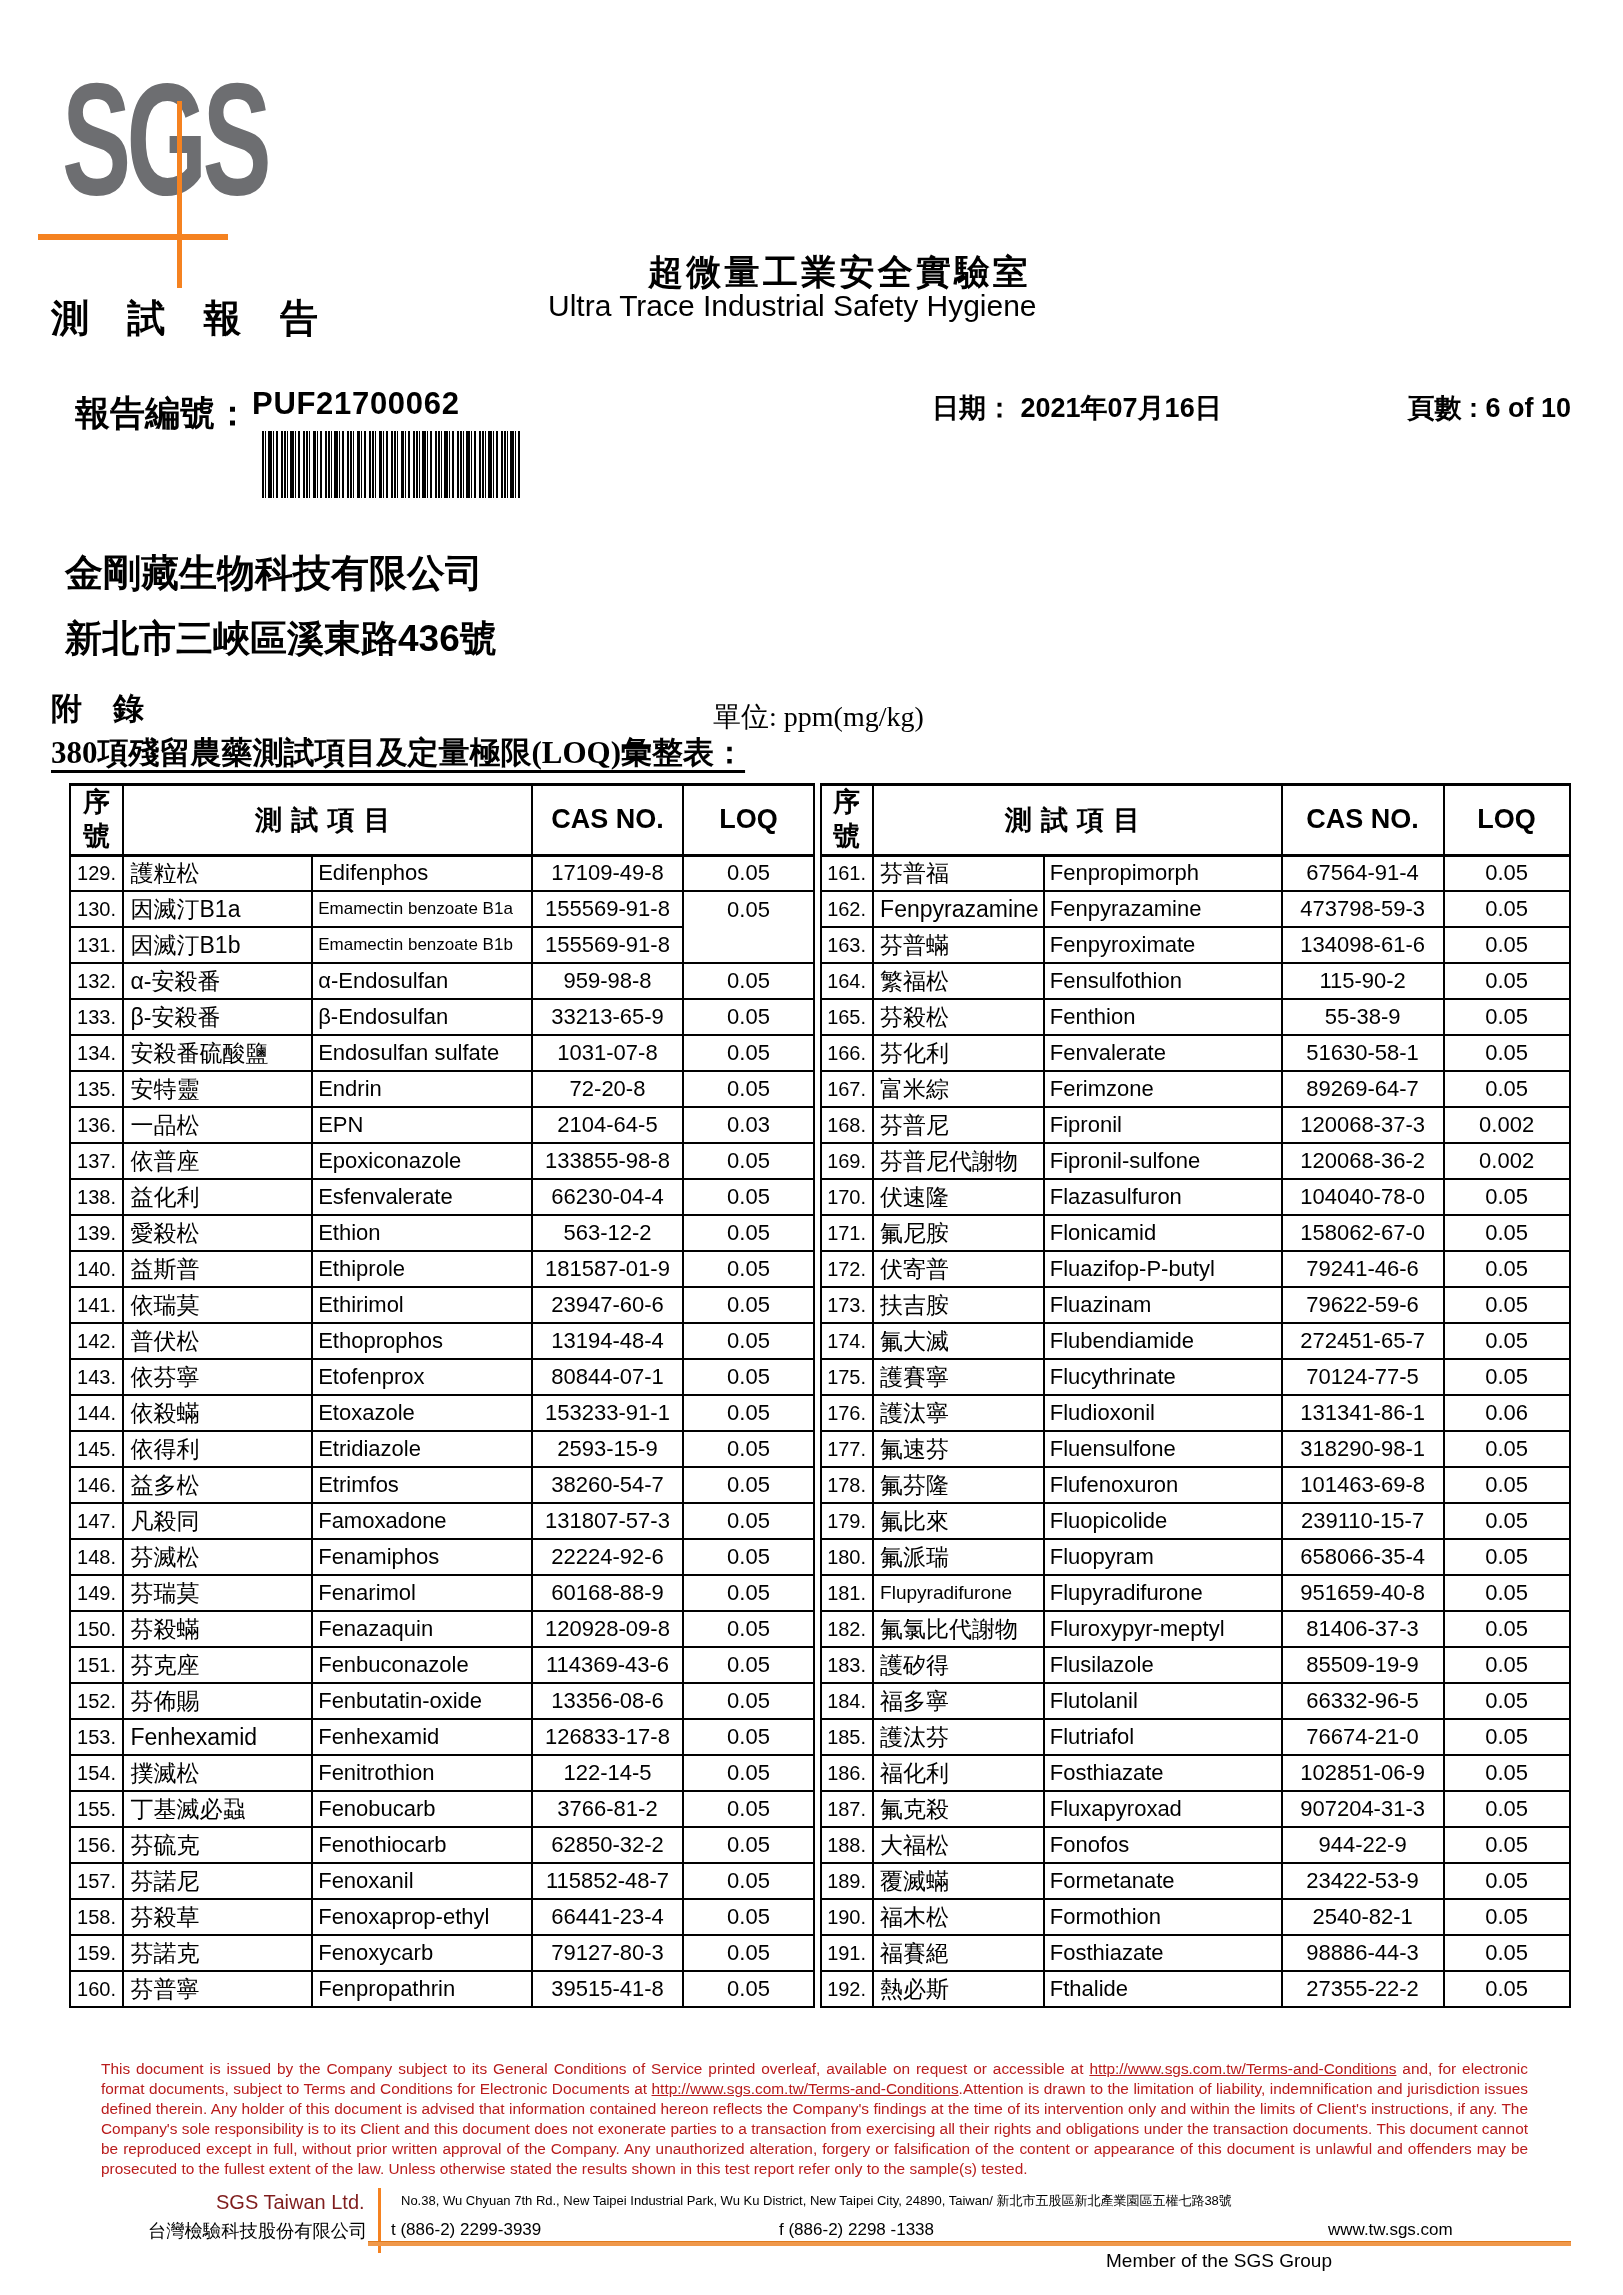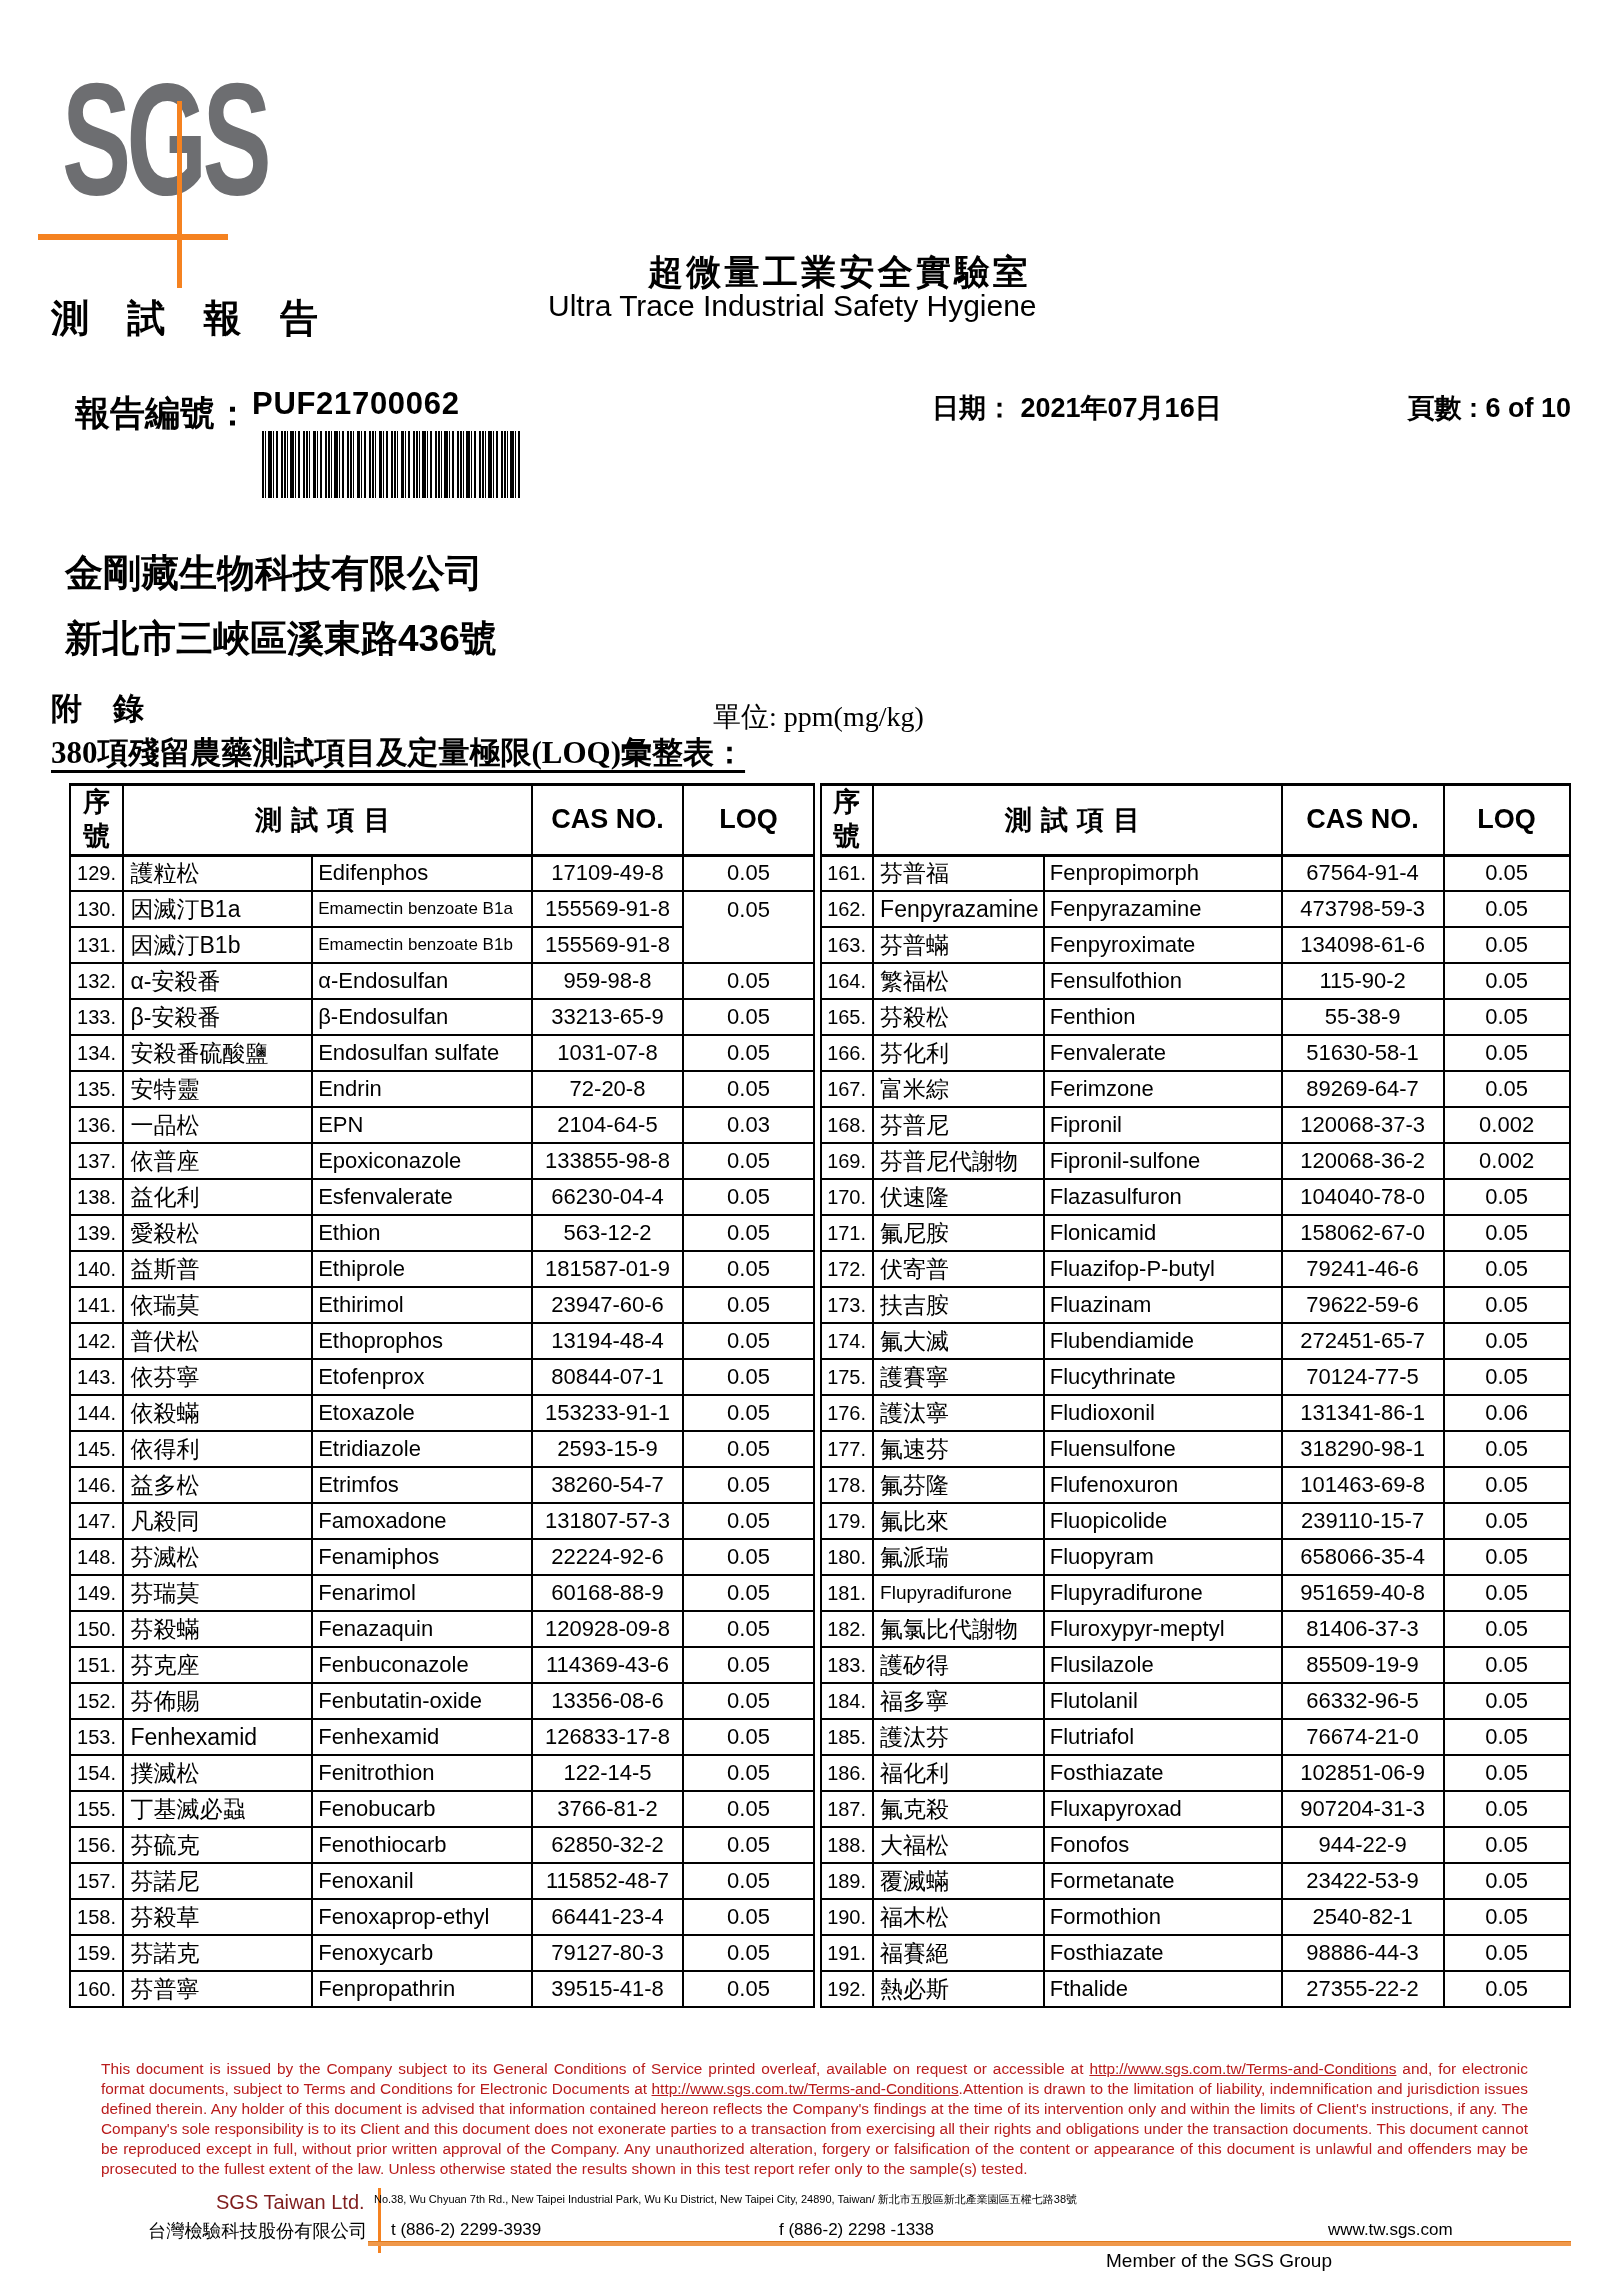--- a/index.html
+++ b/index.html
@@ -54,21 +54,21 @@
   td.c-loq { text-align:center; font-size:22px; }
   td.small-en { font-size:17px; }
   td.small-zh { font-size:19px; }
   td.merge-top { vertical-align:top; line-height:36px; }
   
   .legal { position:absolute; left:101px; top:2059px; width:1427px; font-size:15.4px; line-height:20px; text-align:justify; color:#b91c1c; }
   .legal .u { text-decoration:underline; }
   .f-company-en { position:absolute; left:216px; top:2191px; font-size:20px; color:#7f1d1d; }
   .f-company-zh { position:absolute; left:148px; top:2218px; font-size:18.3px; font-family:"Liberation Serif", serif; }
   .f-vline { position:absolute; left:378px; top:2188px; width:2.6px; height:65px; background:#f58220; }
-  .f-address { position:absolute; left:374px; top:2192px; font-size:11px;text-align:right; }
+  .f-address { position:absolute; left:401px; top:2192px; font-size:13px;text-align:right; }
   .f-tel { position:absolute; left:391px; top:2220px; font-size:17px; }
   .f-fax { position:absolute; left:779px; top:2220px; font-size:17px; }
   .f-web { position:absolute; left:1328px; top:2220px; font-size:17px; }
   .f-rule { position:absolute; left:368px; top:2241px; width:1203px; height:5.2px; background:#f0984a; border-top:1.3px solid #e07b1f; }
   .f-member { position:absolute; left:1106px; top:2250px; font-size:19px; }
 </style>
 </head>
 <body>
 
 <div class="page">

